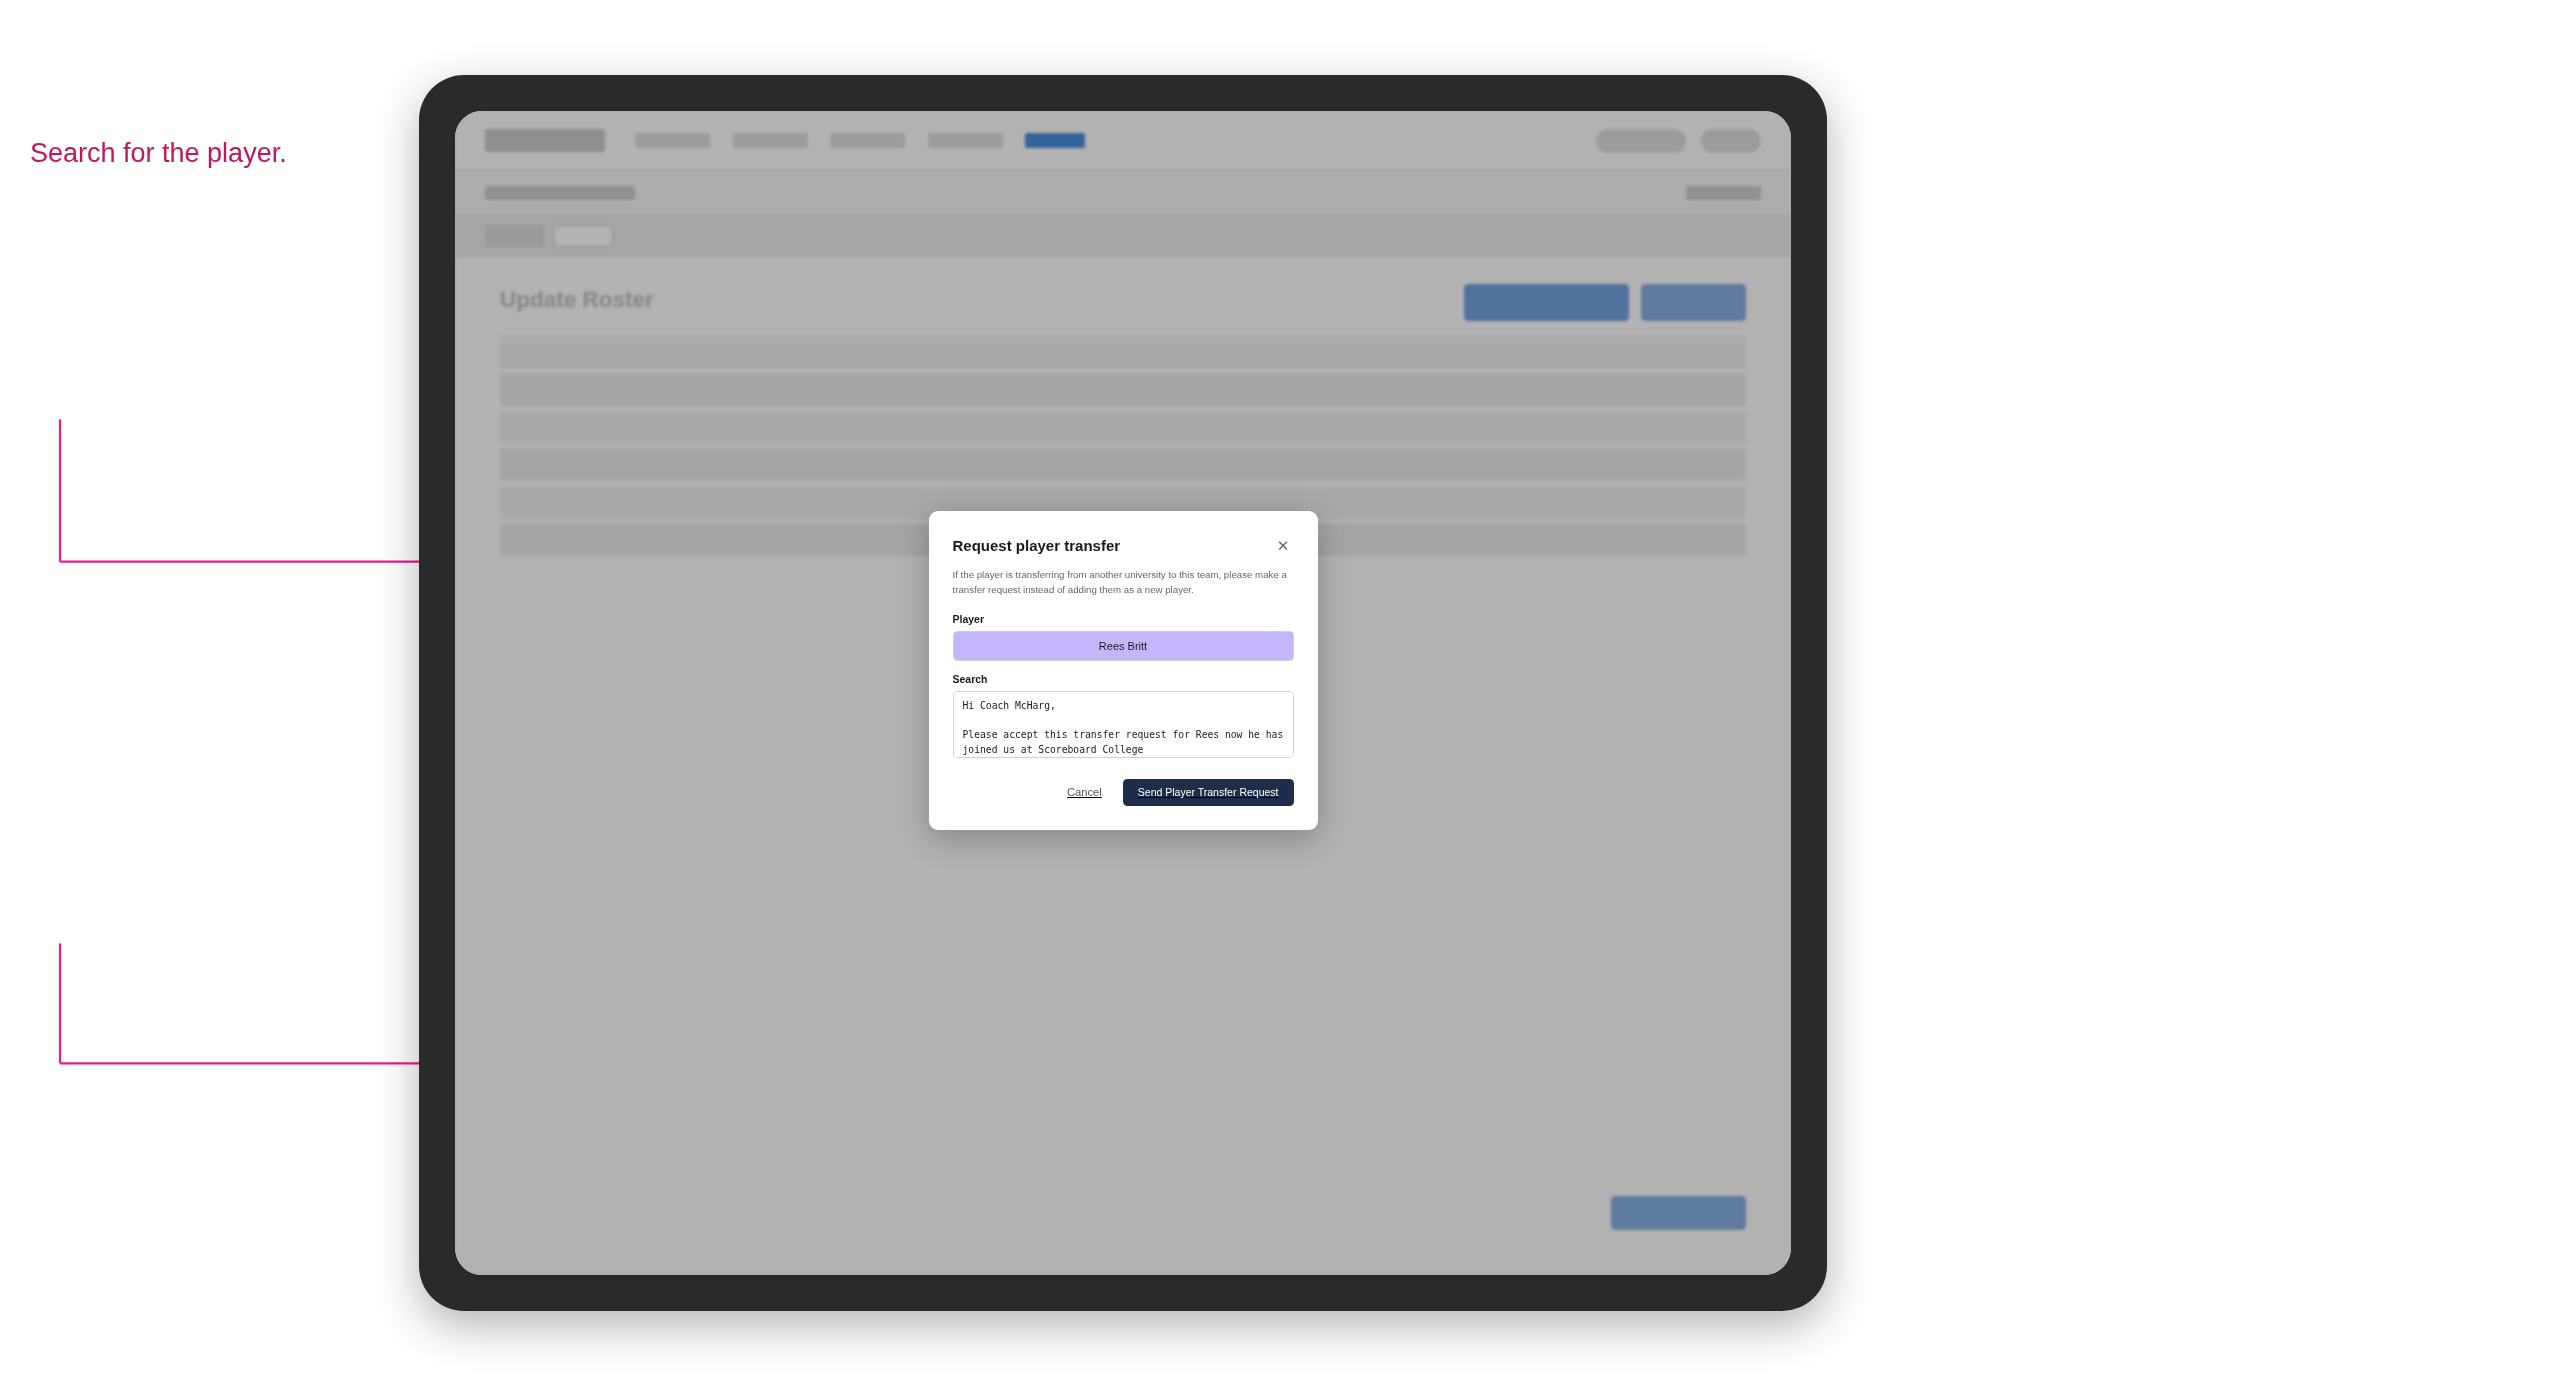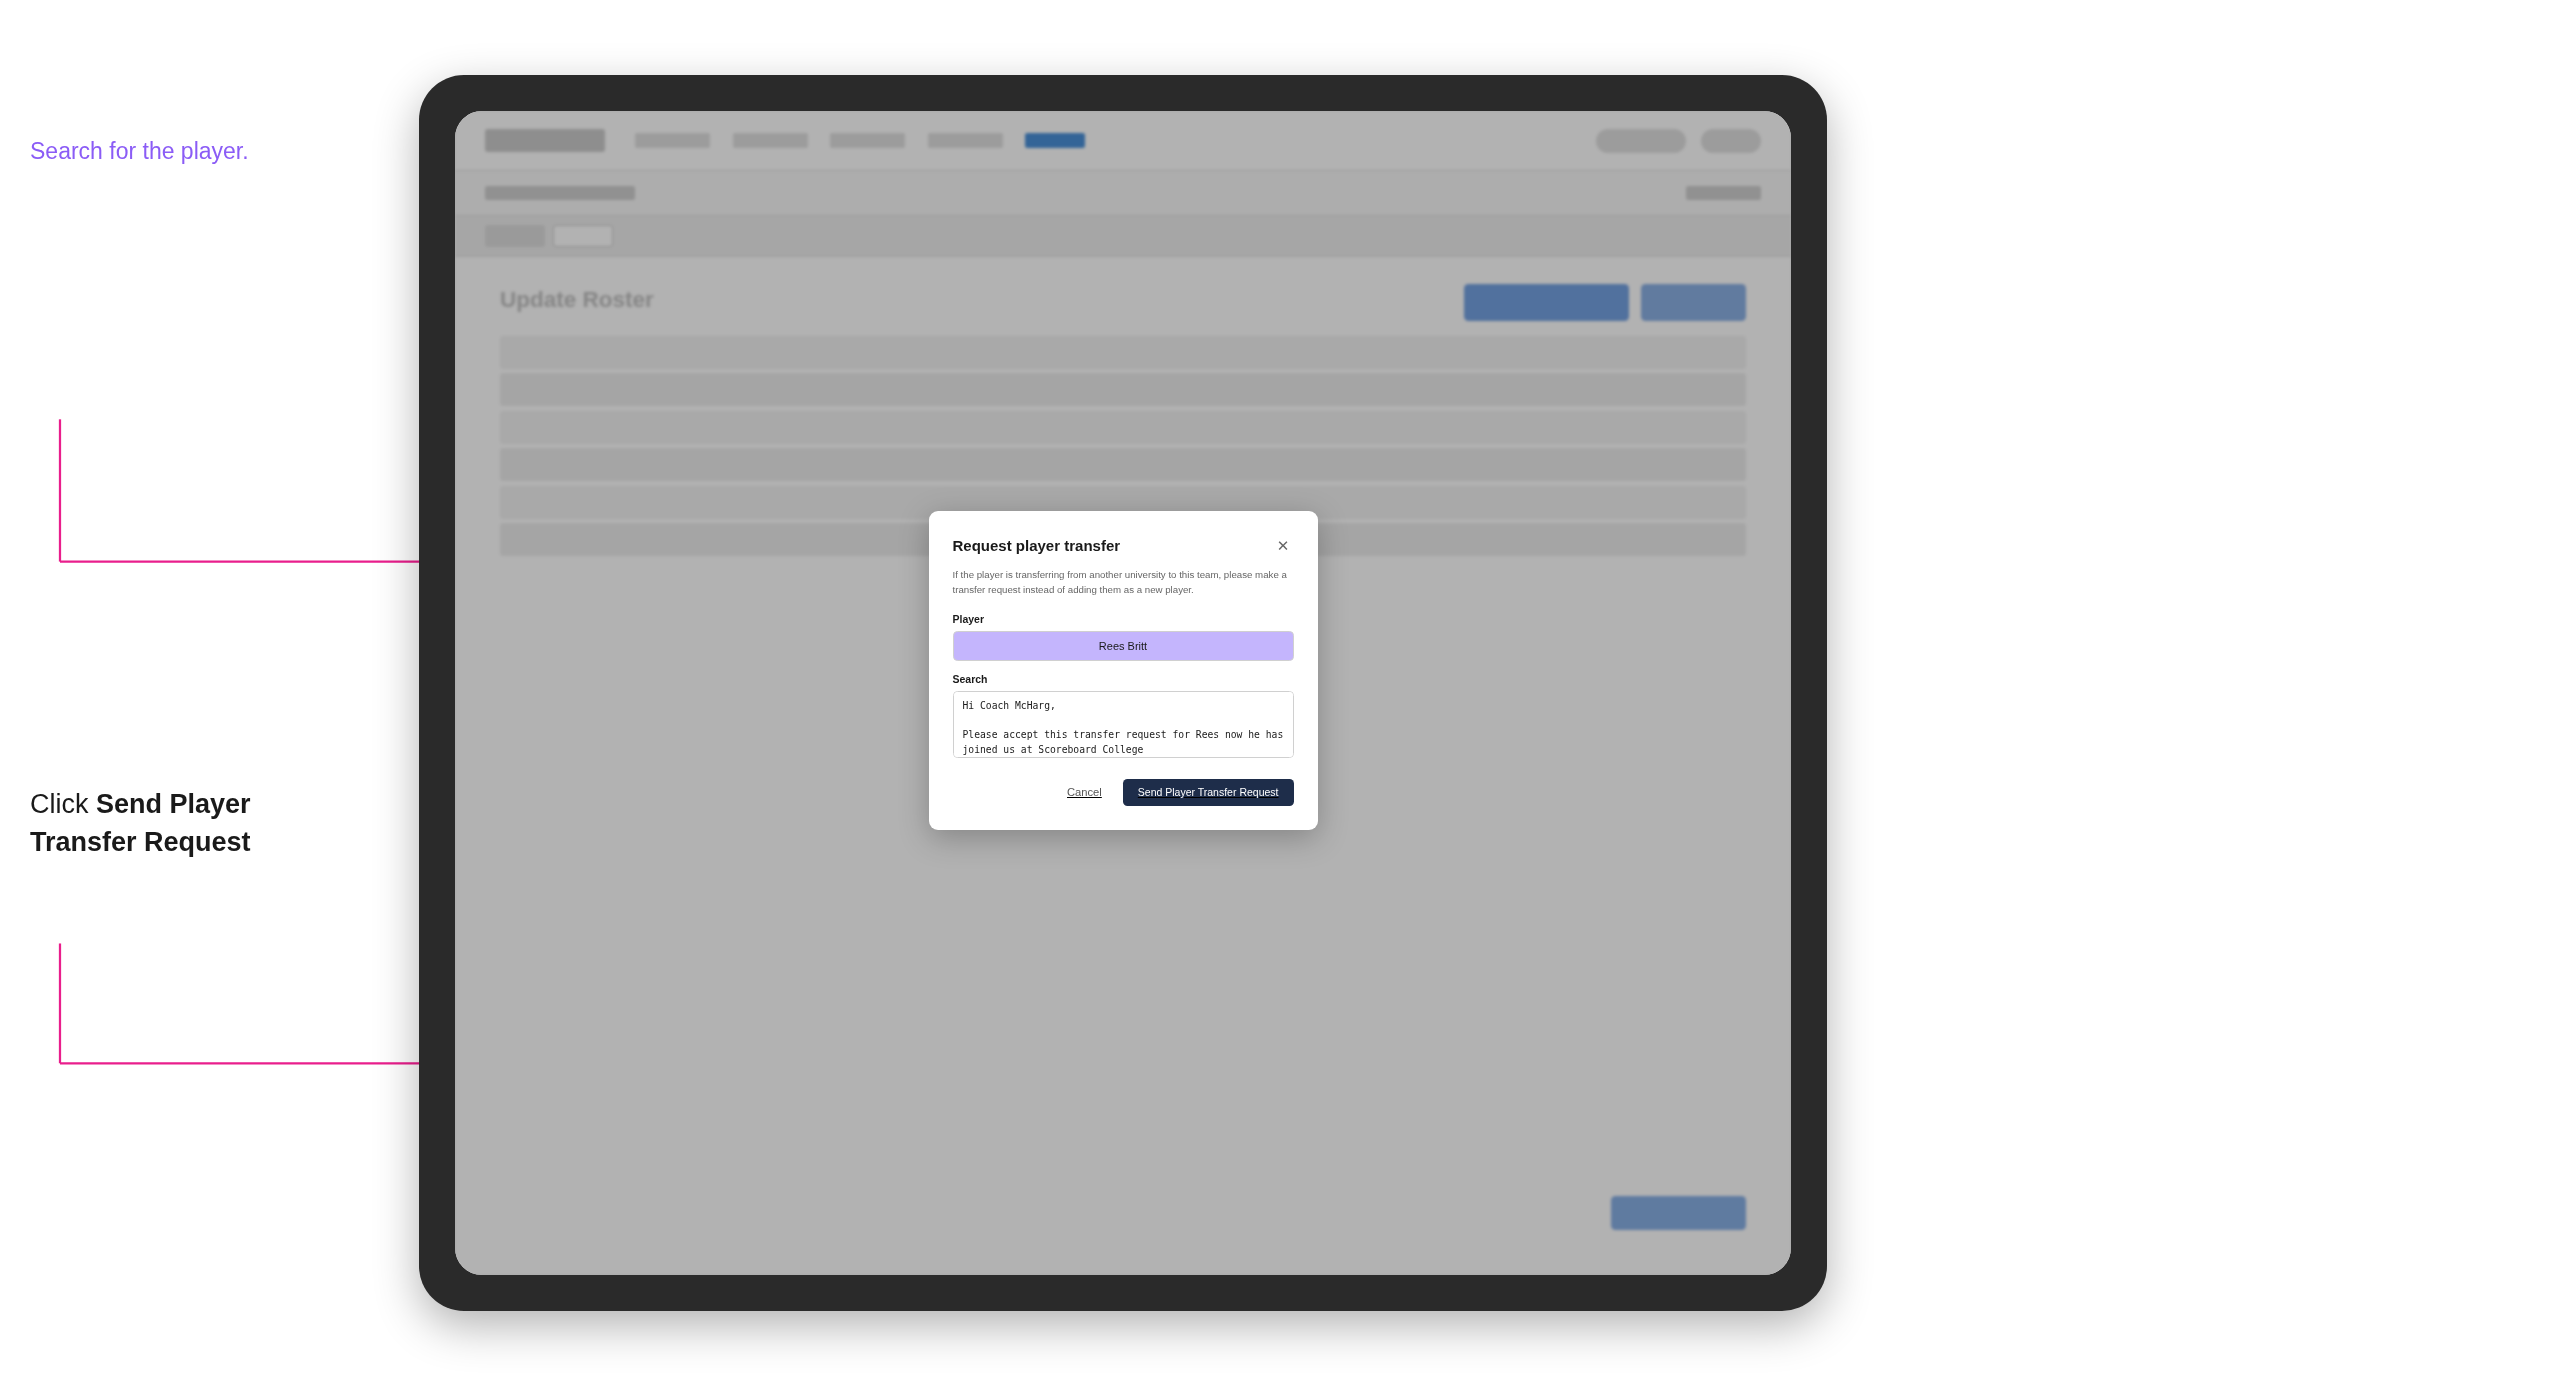--- a/index.html
+++ b/index.html
@@ -18,22 +18,22 @@
       left: 0;
       top: 0;
       width: 464px;
       height: 100%;
     }
 
     .annotation-text-1 {
       position: absolute;
       left: 30px;
       top: 135px;
-      font-size: 23px;
-      color: #8b5cf6;
+      font-size: 27px;
+      color: #be185d;
       line-height: 1.4;
     }
 
     .annotation-text-2 {
       position: absolute;
       left: 30px;
       top: 255px;
       font-size: 27px;
       color: #1a1a1a;
       line-height: 1.4;
@@ -357,23 +357,20 @@
       background: #3a7bd5;
       border-radius: 4.5px;
       opacity: 0.6;
     }
   </style>
 </head>
 <body>
 
 <div class="annotation-area">
   <p class="annotation-text-1">Search for the player.</p>
-  <div class="annotation-text-3">
-    <span>Click </span><span class="annotation-bold">Send Player Transfer Request</span>
-  </div>
 </div>
 
 <svg class="arrow-svg" xmlns="http://www.w3.org/2000/svg" viewBox="0 0 3440 1851" width="2576" height="1386">
 
   <line x1="80" y1="560" x2="80" y2="750" stroke="#e91e8c" stroke-width="3"></line>
   <line x1="80" y1="750" x2="940" y2="750" stroke="#e91e8c" stroke-width="3"></line>
   <polygon points="940,740 960,750 940,760" fill="#e91e8c"></polygon>
 
   <line x1="80" y1="1260" x2="80" y2="1420" stroke="#e91e8c" stroke-width="3"></line>
   <line x1="80" y1="1420" x2="1280" y2="1420" stroke="#e91e8c" stroke-width="3"></line>

